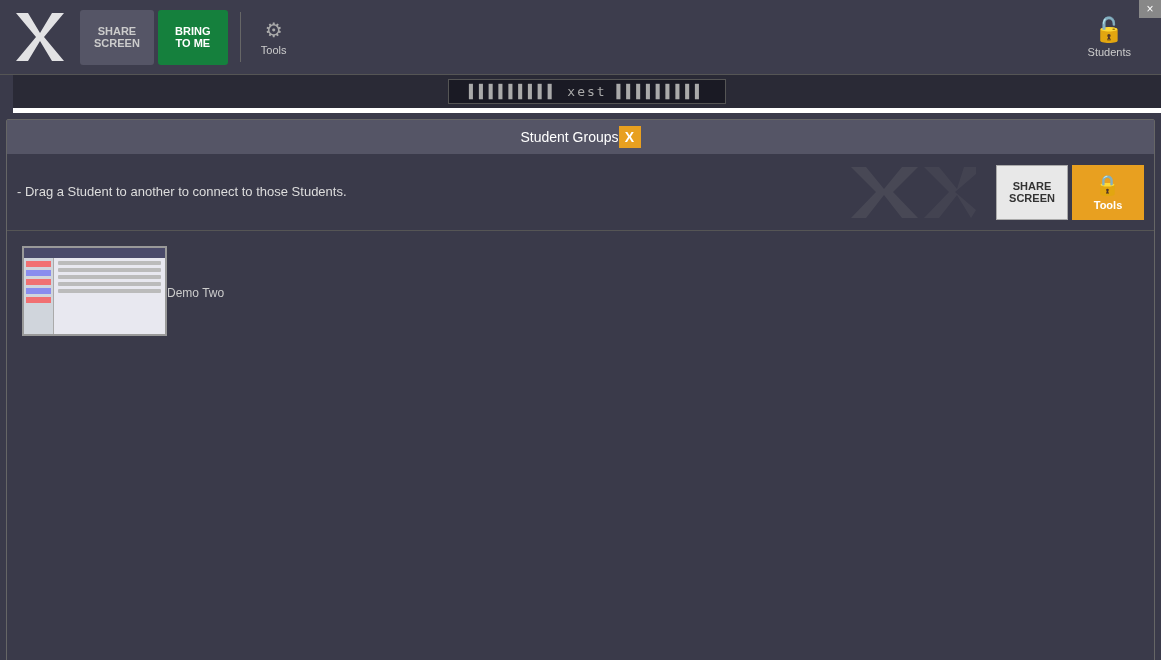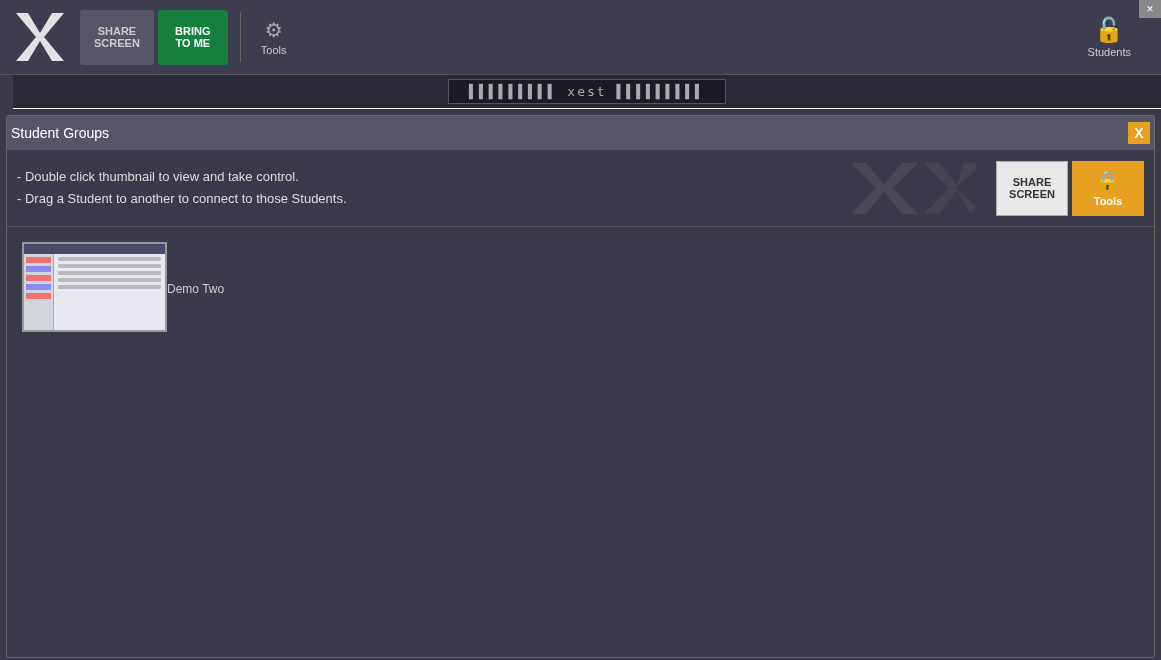--- a/index.html
+++ b/index.html
@@ -127,21 +127,21 @@
       margin-bottom: 2px;
     }
 
     
     #xest-bar {
       background: #2a2a36;
       display: flex;
       justify-content: center;
       align-items: flex-end;
       padding: 4px 0;
-      border-bottom: 1px solid #ffffff;
+      border-bottom: 5px solid #ffffff;
       margin-left: 13px;
     }
 
     #xest-label {
       background: #1a1a24;
       color: #aaa;
       font-size: 13px;
       padding: 4px 20px;
       letter-spacing: 2px;
       border: 1px solid #555;
@@ -154,21 +154,21 @@
       border: 1px solid #666;
       border-radius: 2px;
       background: #3a3a4a;
       flex: 1;
     }
 
     #panel-header {
       background: #555566;
       display: flex;
       align-items: center;
-      justify-content: space-between;
+      justify-content: center;
       padding: 6px 4px;
     }
 
     #panel-title {
       color: #fff;
       font-size: 14px;
       font-weight: normal;
     }
 
     #panel-close-btn {
@@ -391,21 +391,20 @@
 
   <div id="student-groups-panel">
 
     <div id="panel-header">
       <span id="panel-title">Student Groups</span>
       <button id="panel-close-btn">X</button>
     </div>
 
     <div id="instructions-row">
       <div id="instructions-text">
-        <div>- Double click thumbnail to view and take control.</div>
         <div>- Drag a Student to another to connect to those Students.</div>
       </div>
 
       <div id="logo-watermark">
         <svg viewBox="0 0 130 55" xmlns="http://www.w3.org/2000/svg">
           <polygon points="5,2 30,27 5,53 20,53 38,30 56,53 72,53 47,27 72,2 56,2 38,24 20,2" fill="#888" opacity="0.6"></polygon>
           <polygon points="78,2 103,27 78,53 93,53 111,30 125,53 130,45 109,27 130,9 130,2 118,2 111,24 93,2" fill="#888" opacity="0.4"></polygon>
         </svg>
       </div>
 

